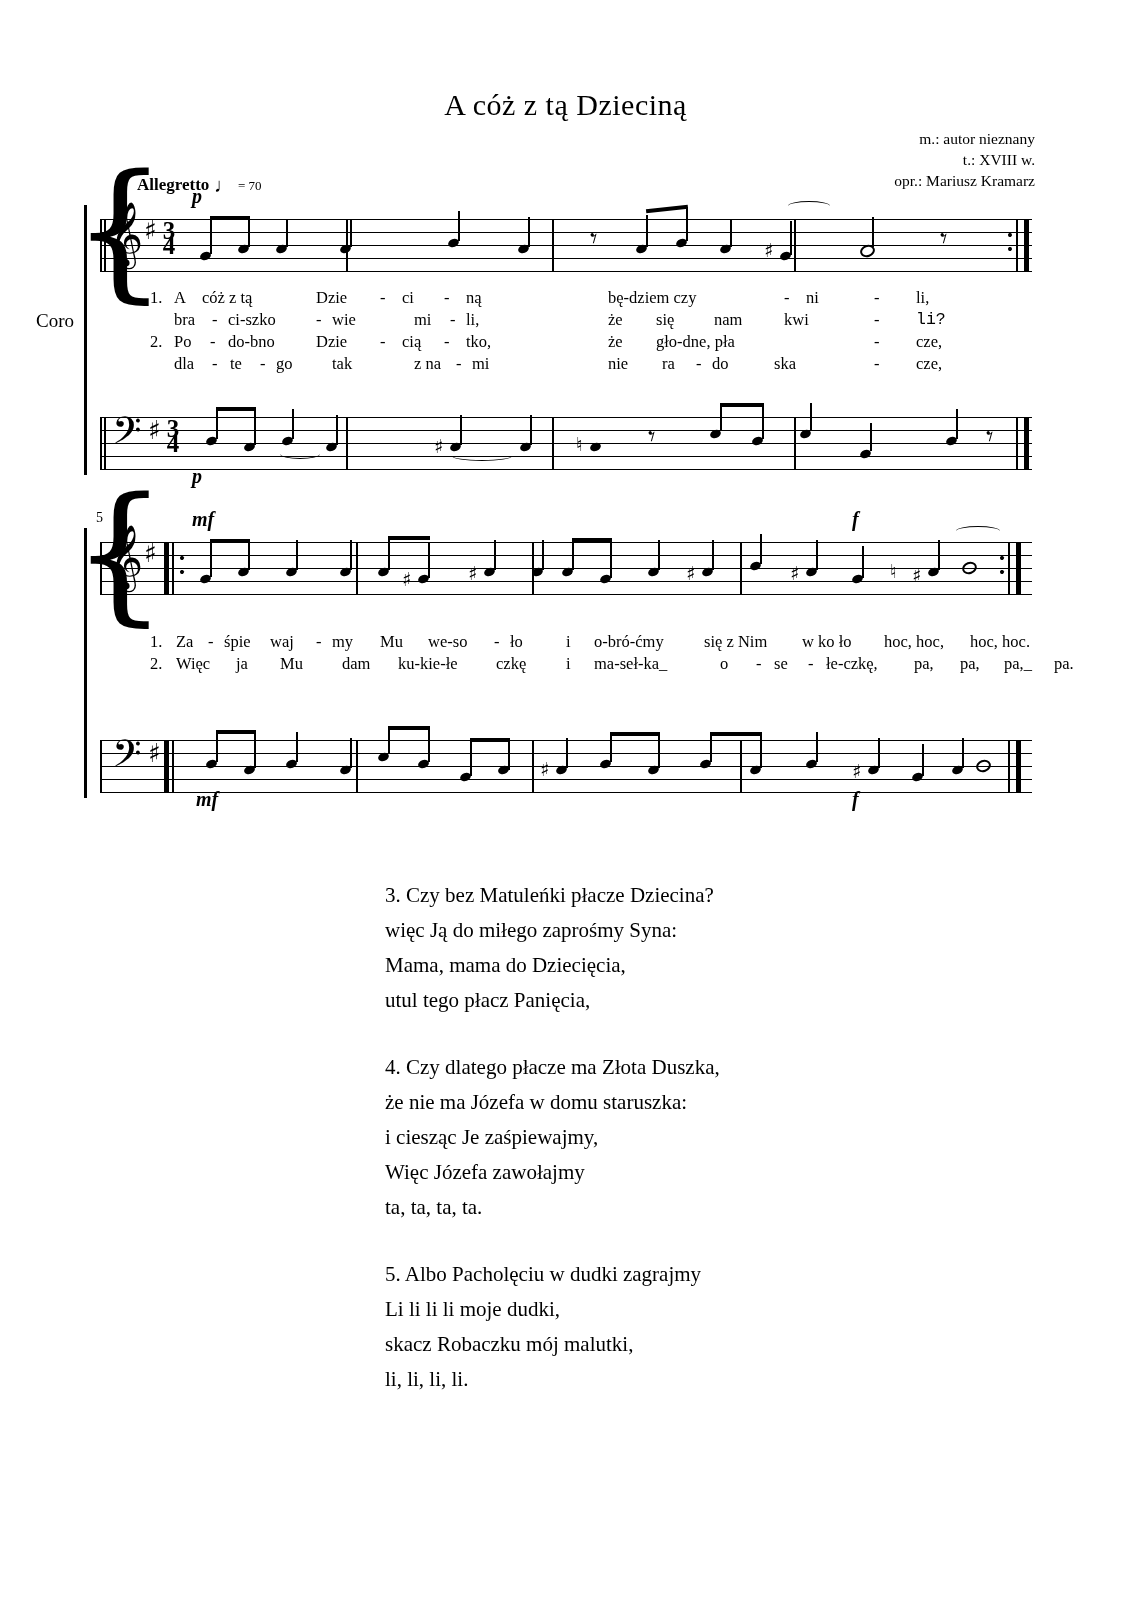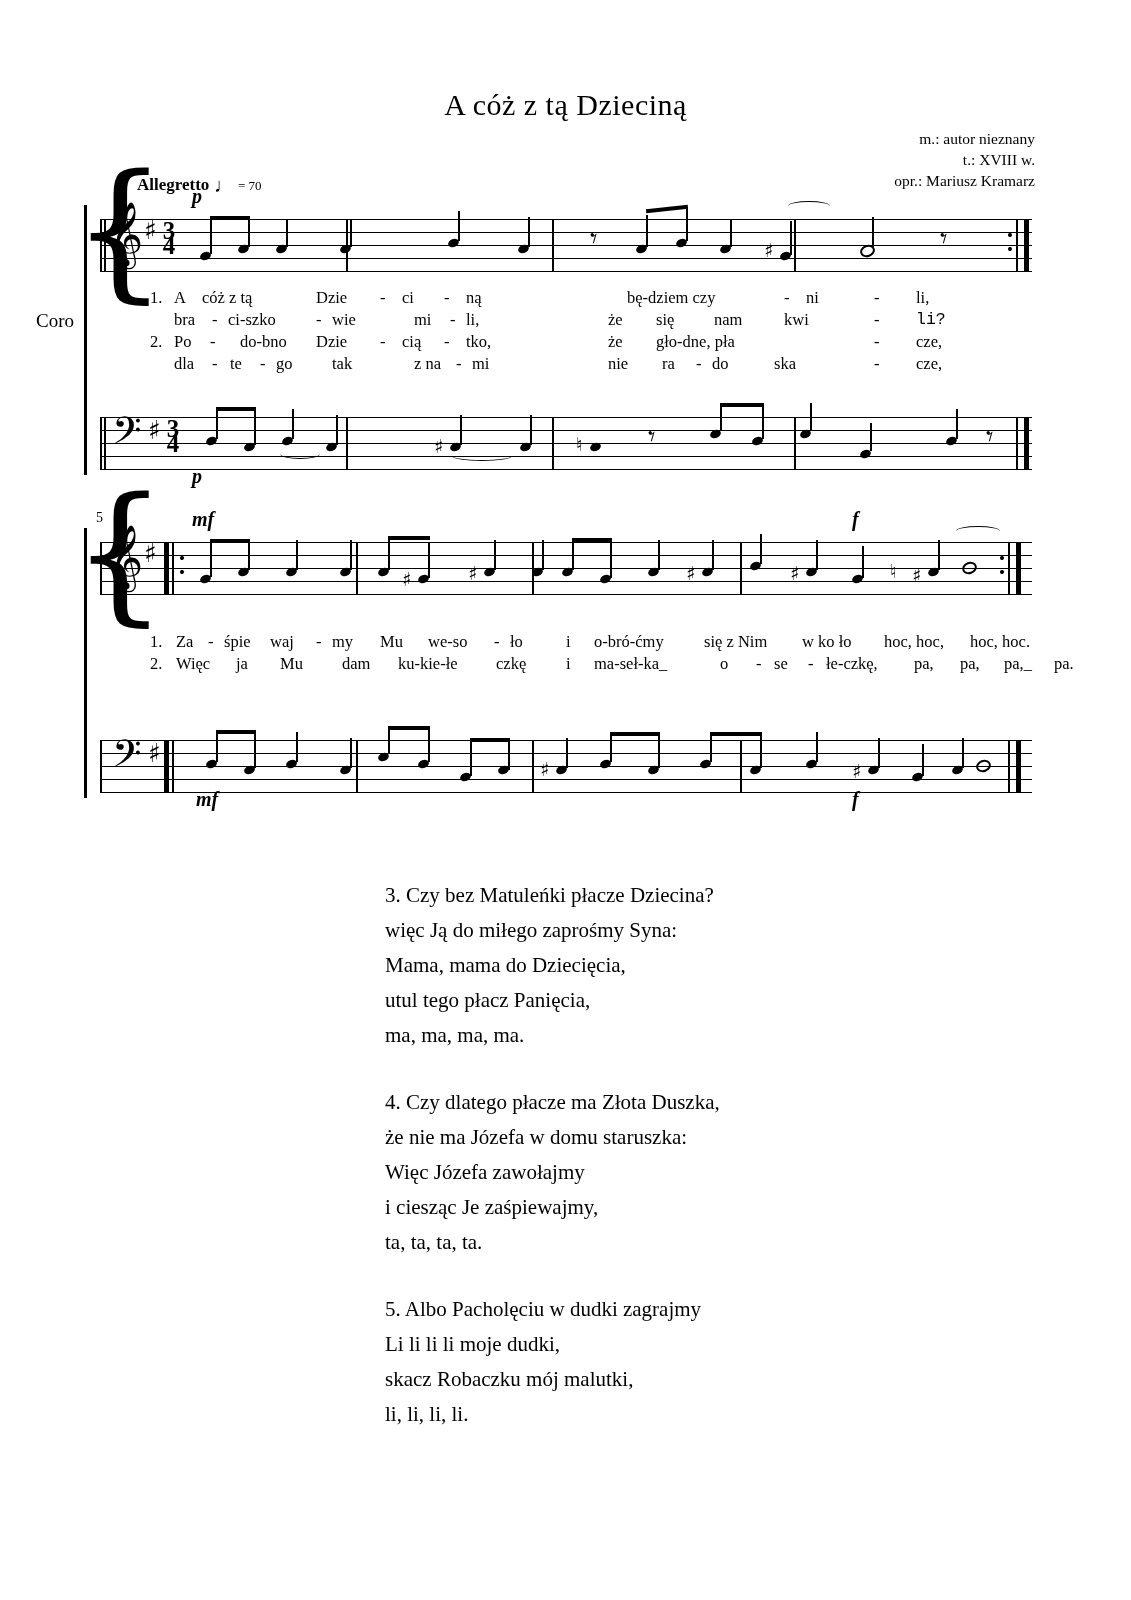--- a/index.html
+++ b/index.html
@@ -393,21 +393,21 @@
   <div class="lyric-block" style="top:288px;">
     <div class="lyric-row">
       <span style="left:66px;">1.</span>
       <span style="left:90px;">A</span>
       <span style="left:118px;">cóż z tą</span>
       <span style="left:232px;">Dzie</span>
       <span style="left:296px;">-</span>
       <span style="left:318px;">ci</span>
       <span style="left:360px;">-</span>
       <span style="left:382px;">ną</span>
-      <span style="left:543px;">bę-dziem czy</span>
+      <span style="left:524px;">bę-dziem czy</span>
       <span style="left:700px;">-</span>
       <span style="left:722px;">ni</span>
       <span style="left:790px;">-</span>
       <span style="left:832px;">li,</span>
     </div>
     <div class="lyric-row">
       <span style="left:90px;">bra</span>
       <span style="left:128px;">-</span>
       <span style="left:144px;">ci-szko</span>
       <span style="left:232px;">-</span>
@@ -419,21 +419,21 @@
       <span style="left:572px;">się</span>
       <span style="left:630px;">nam</span>
       <span style="left:700px;">kwi</span>
       <span style="left:790px;">-</span>
       <span style="left:832px;font-family:Liberation Mono, monospace;">li?</span>
     </div>
     <div class="lyric-row">
       <span style="left:66px;">2.</span>
       <span style="left:90px;">Po</span>
       <span style="left:126px;">-</span>
-      <span style="left:156px;">do-bno</span>
+      <span style="left:144px;">do-bno</span>
       <span style="left:232px;">Dzie</span>
       <span style="left:296px;">-</span>
       <span style="left:318px;">cią</span>
       <span style="left:360px;">-</span>
       <span style="left:382px;">tko,</span>
       <span style="left:524px;">że</span>
       <span style="left:572px;">gło-dne, pła</span>
       <span style="left:790px;">-</span>
       <span style="left:832px;">cze,</span>
     </div>
@@ -657,28 +657,27 @@
     </div>
   </div>
 
   <div class="verses">
 
     <div class="verse">
       <div>3. Czy bez Matuleńki płacze Dziecina?</div>
       <div>więc Ją do miłego zaprośmy Syna:</div>
       <div>Mama, mama do Dziecięcia,</div>
       <div>utul tego płacz Panięcia,</div>
-      <div>ma, ma, ma, ma.</div>
     </div>
 
     <div class="verse">
       <div>4. Czy dlatego płacze ma Złota Duszka,</div>
       <div>że nie ma Józefa w domu staruszka:</div>
+      <div>i ciesząc Je zaśpiewajmy,</div>
       <div>Więc Józefa zawołajmy</div>
-      <div>i ciesząc Je zaśpiewajmy,</div>
       <div>ta, ta, ta, ta.</div>
     </div>
 
     <div class="verse">
       <div>5. Albo Pacholęciu w dudki zagrajmy</div>
       <div>Li li li li moje dudki,</div>
       <div>skacz Robaczku mój malutki,</div>
       <div>li, li, li, li.</div>
     </div>
   </div>

